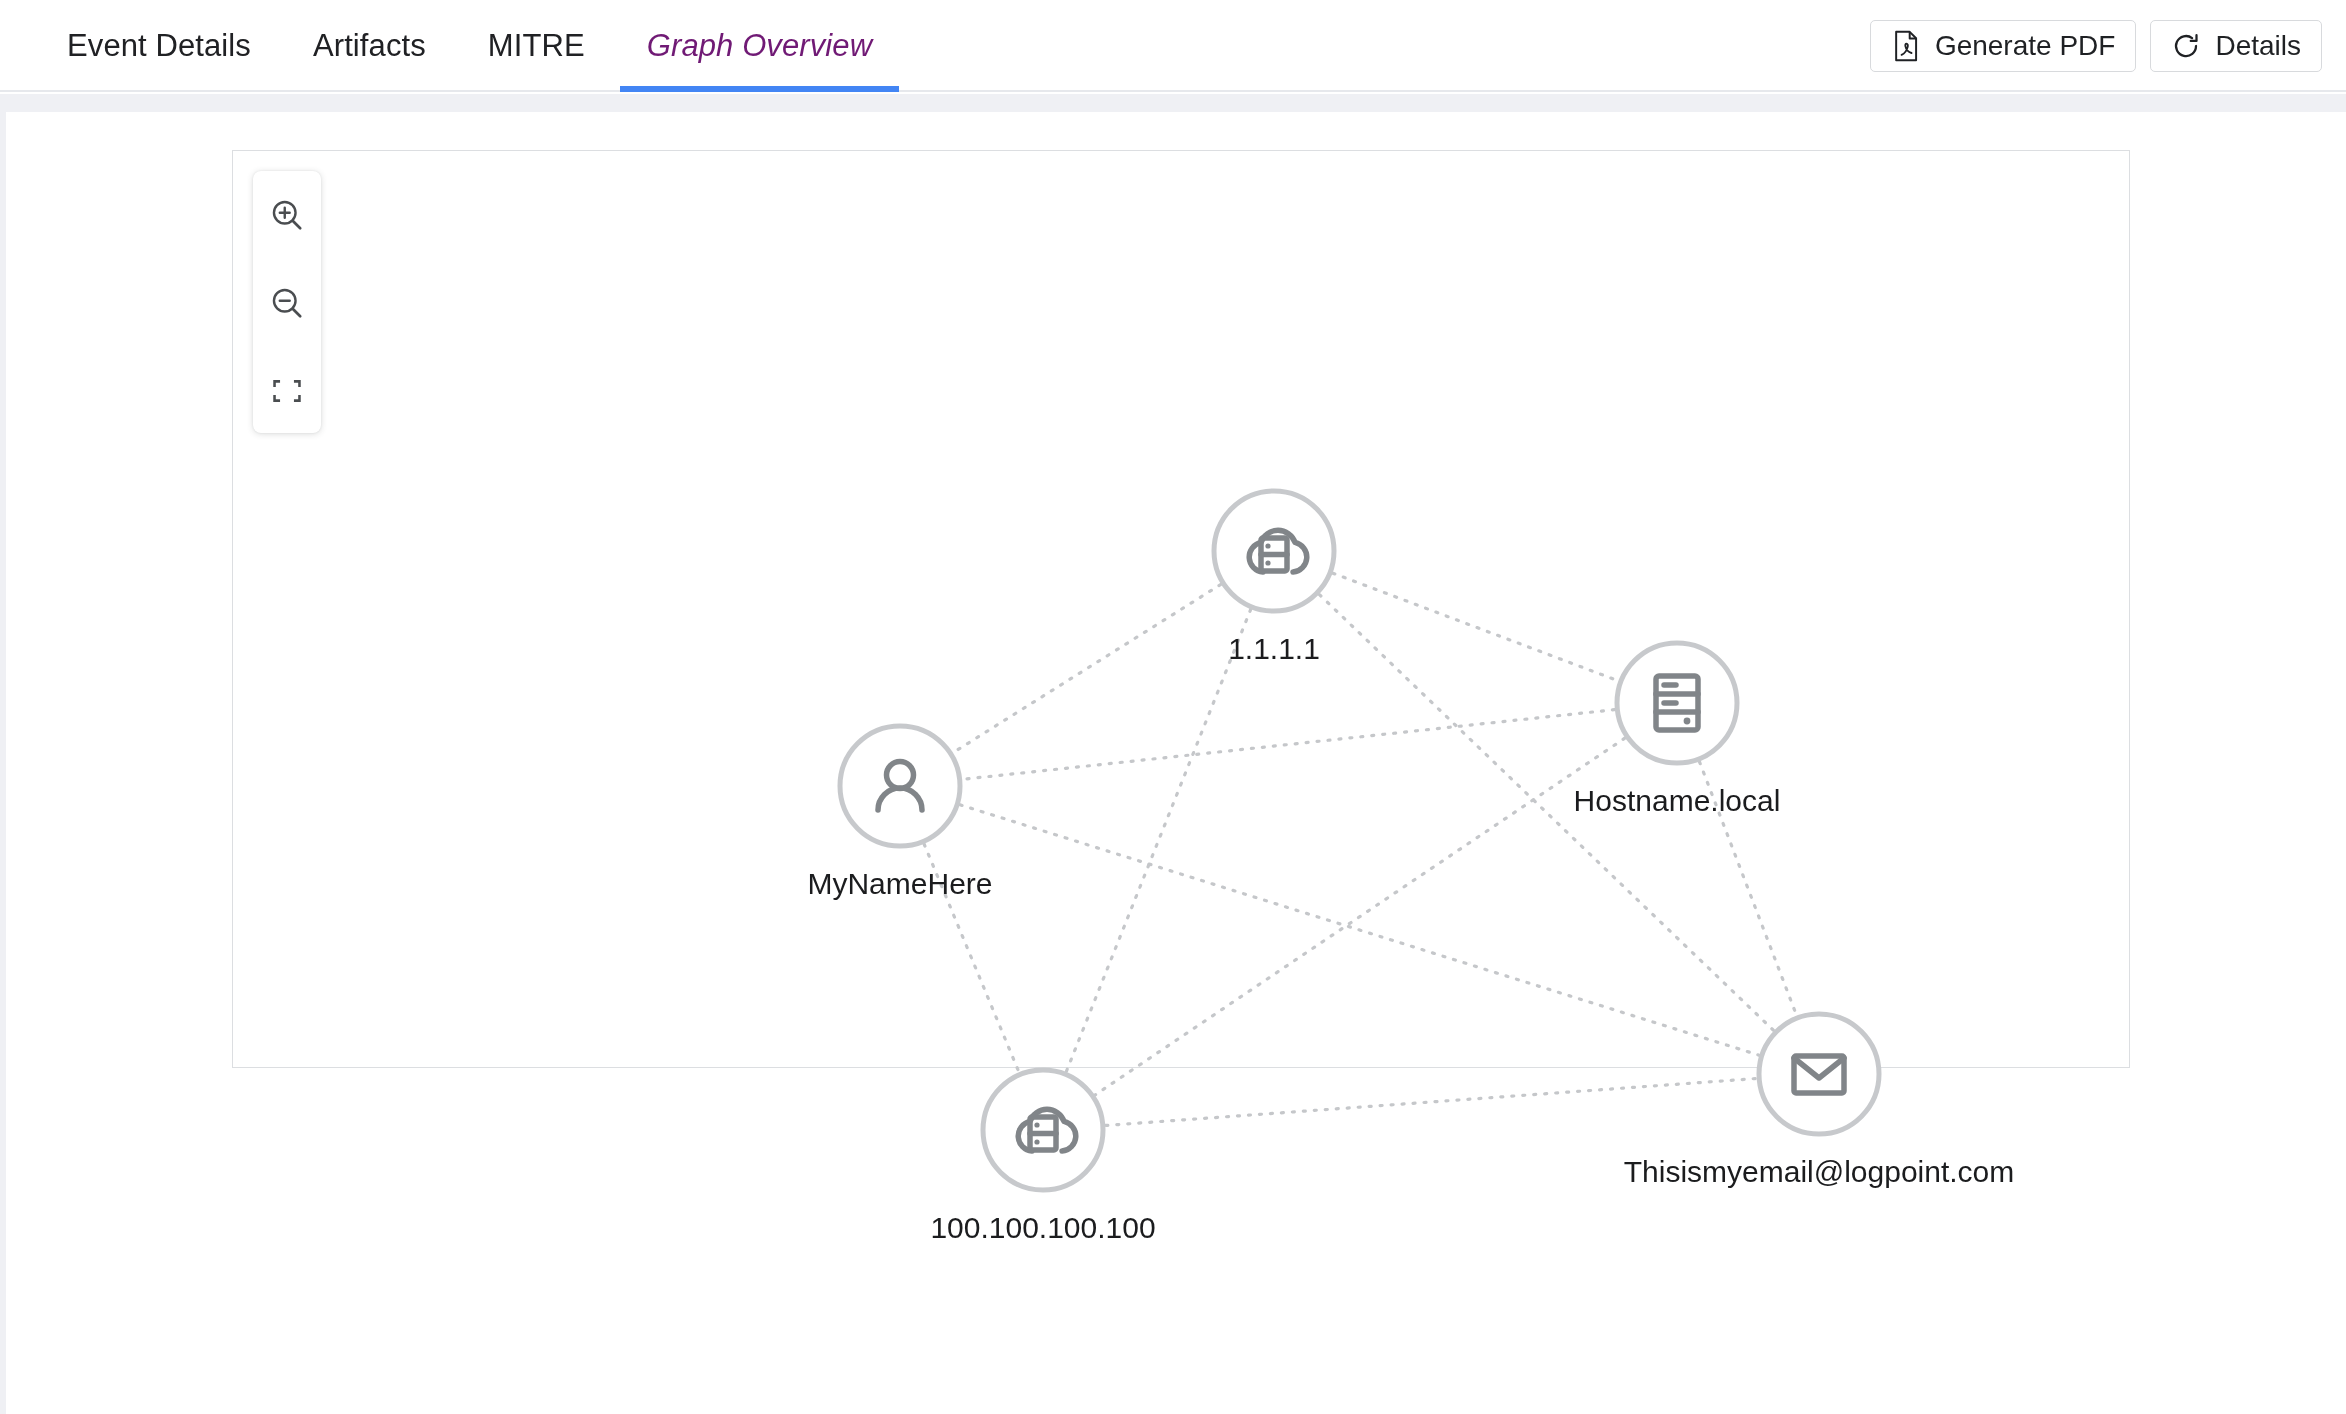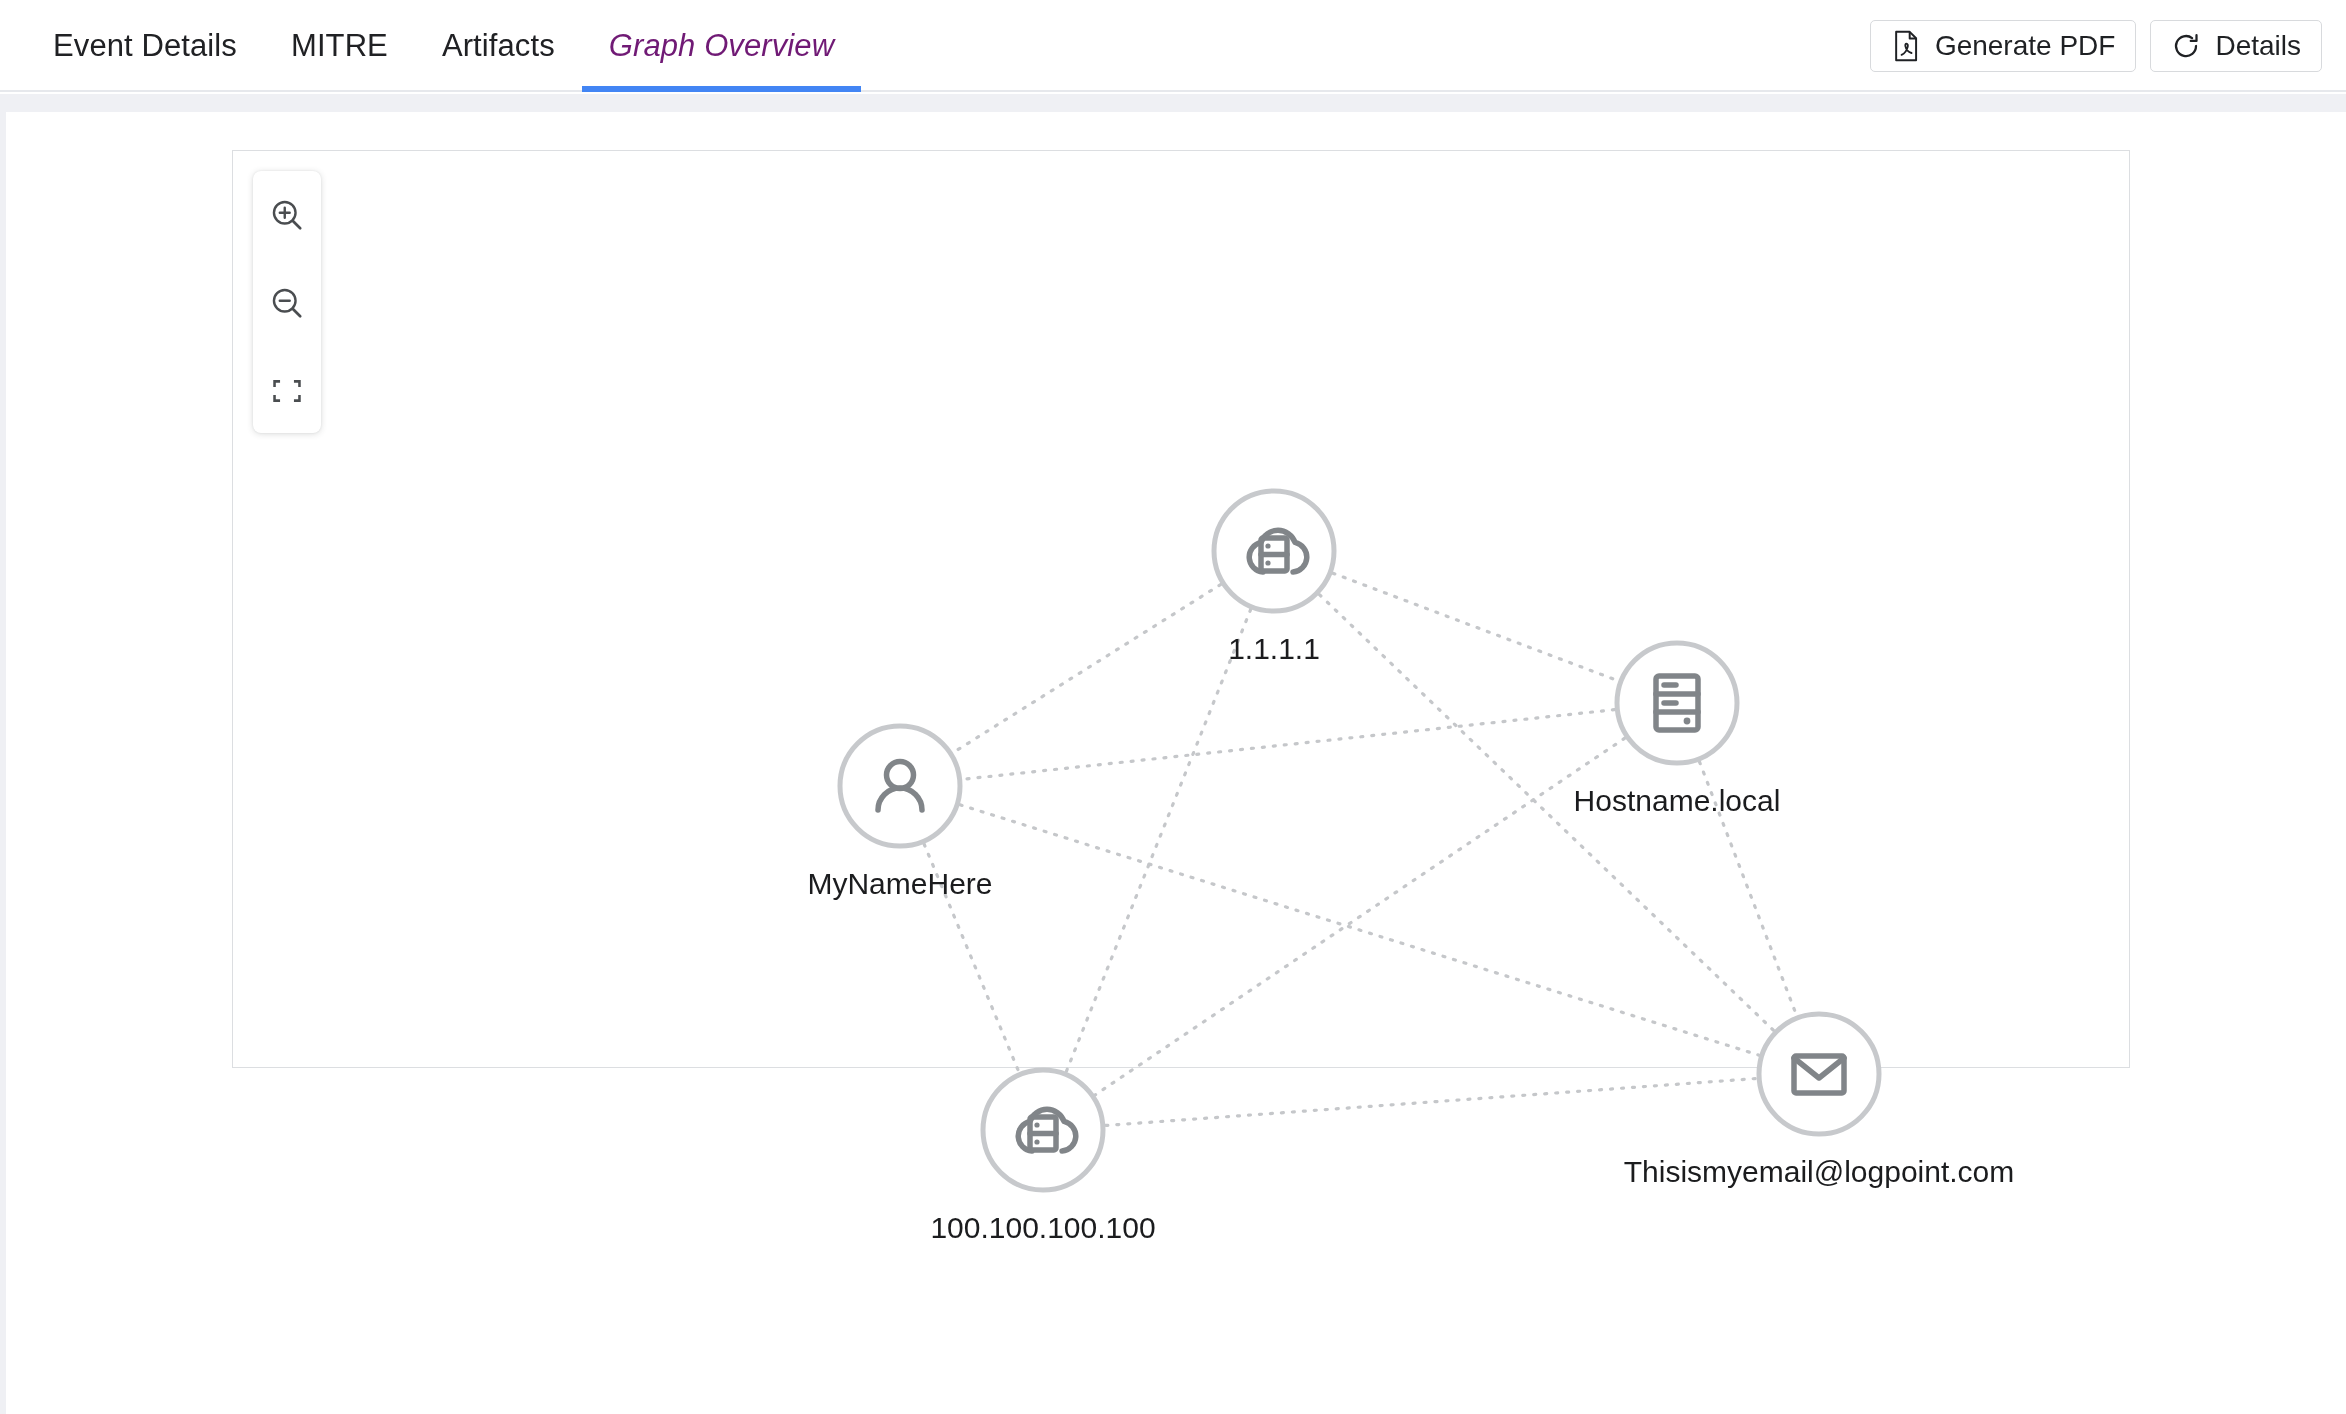--- a/index.html
+++ b/index.html
@@ -26,21 +26,22 @@
     height: 92px;
     background: #ffffff;
     border-bottom: 2px solid #e6e8ec;
     display: flex;
     align-items: flex-start;
   }
   .tabs {
     display: flex;
     align-items: stretch;
     height: 64px;
-    padding-left: 26px;
+    padding-left: 40px;
+    gap: 8px;
   }
   .tab {
     position: relative;
     display: flex;
     align-items: center;
     padding: 0 27px;
     height: 92px;
     font-size: 31px;
     color: #202124;
     letter-spacing: .1px;
@@ -163,24 +164,24 @@
 <body>
 
 <div class="app">
 
   <div class="tabbar">
     <div class="tabs">
       <div class="tab">
         <span>Event Details</span>
       </div>
       <div class="tab">
+        <span>Artifacts</span>
+      </div>
+      <div class="tab">
         <span>MITRE</span>
-      </div>
-      <div class="tab">
-        <span>Artifacts</span>
       </div>
       <div class="tab active">
         <span>Graph Overview</span>
       </div>
     </div>
 
     <div class="tabbar-actions">
       <div class="btn">
         <span>
           <svg width="30" height="32" viewBox="0 0 24 26">

